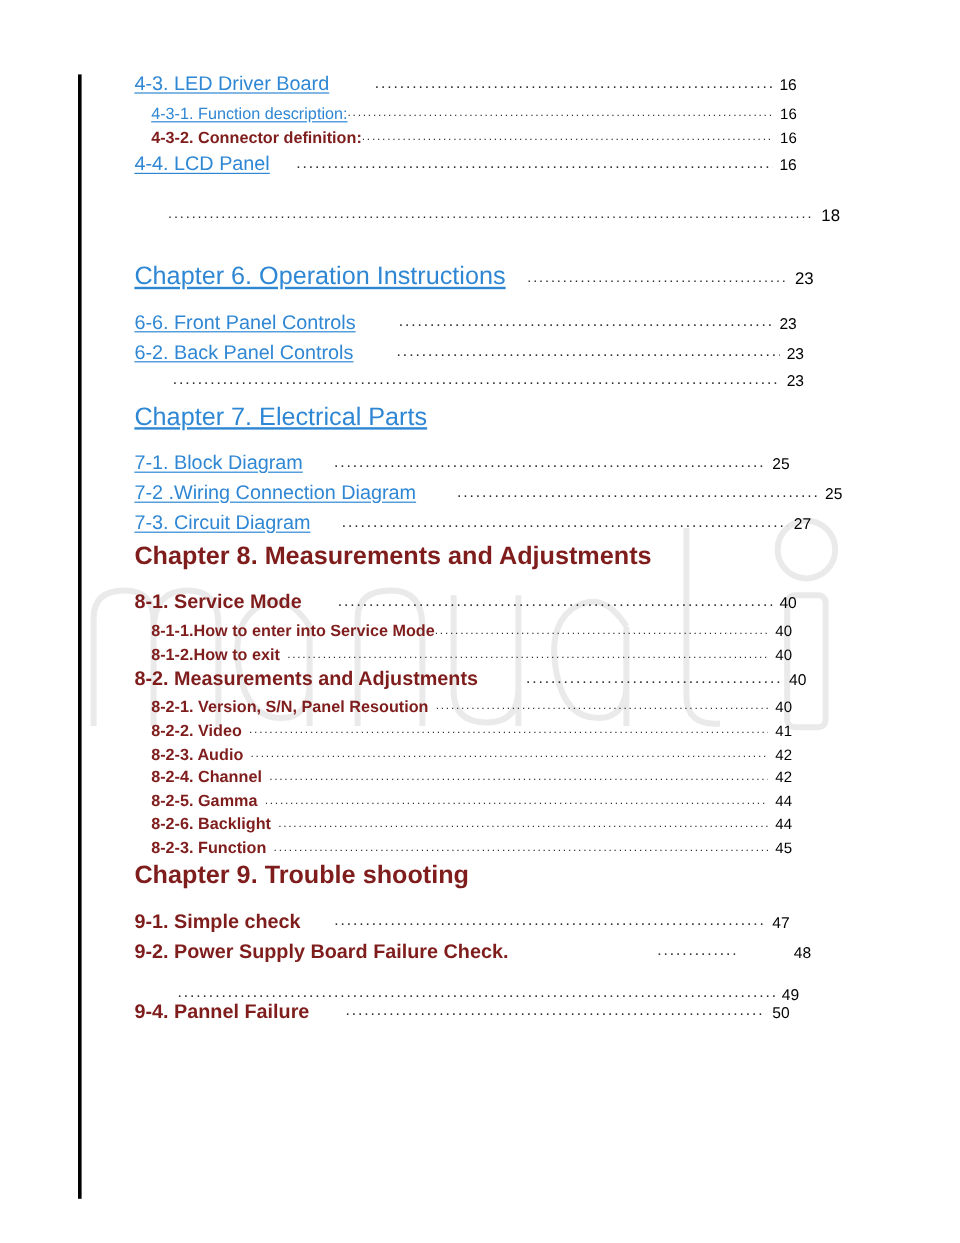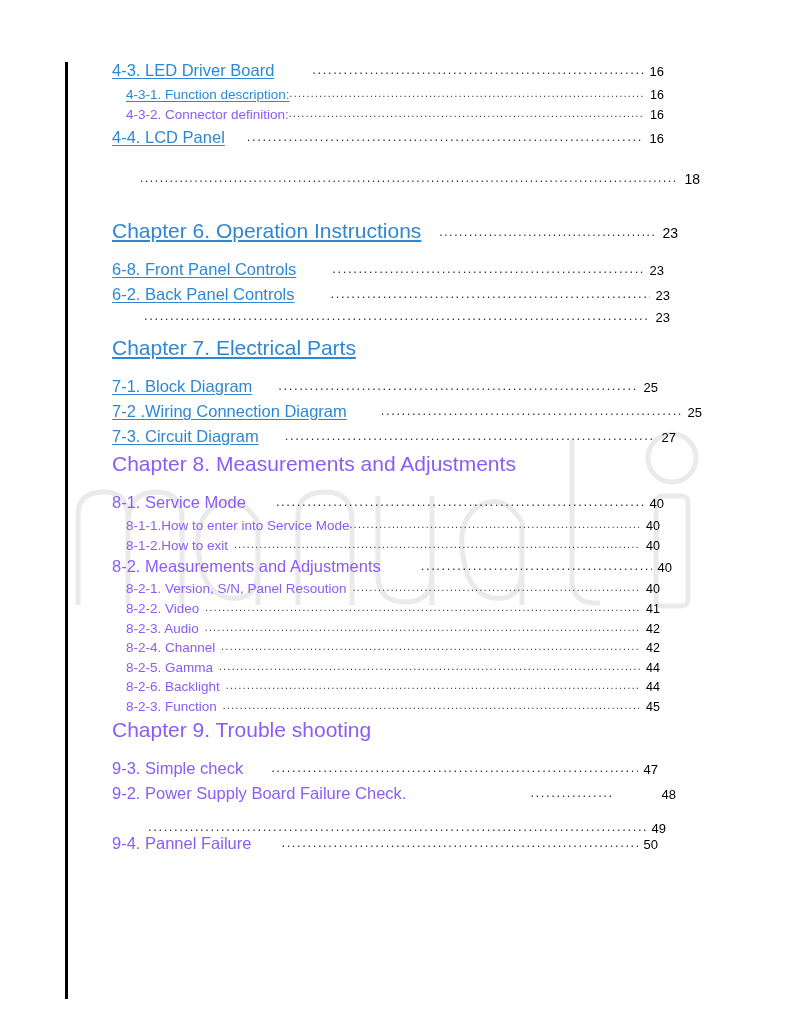--- a/index.html
+++ b/index.html
@@ -76,21 +76,21 @@
     text-align: right;
   }
 
   
   .lnk {
     color: #2f87d4;
     text-decoration: underline;
     text-decoration-color: #2f87d4;
     text-underline-offset: 2px;
   }
-  .plain { color: #8b5cf6; }
+  .plain { color: #7f1d1d; font-weight: bold; }
 
   
   .lvl1 { font-size: 16.5px; }
   .lvl2 { font-size: 13.5px; }
   .chapter { font-size: 21px; }
 
   .lvl1 .pg, .lvl1 .leader { font-size: 13px; }
   .lvl2 .pg { font-size: 12.5px; }
   .lvl2 .leader { font-size: 10px; letter-spacing: 1.45px; }
   .chapter .pg { font-size: 14px; }
@@ -154,21 +154,21 @@
         <span class="leader">.......................................................................................................................................................................................................</span>
         <span class="pg" style="padding-left: 6px;">18</span>
       </div>
       <div class="row chapter" style="left: 112px; top: 220px; width: 566px;">
         <span class="label lnk">Chapter 6. Operation Instructions</span>
         <span class="gapspace" style="width: 18px;"></span>
         <span class="leader">.......................................................................................................................................................................................................</span>
         <span class="pg" style="padding-left: 6px;">23</span>
       </div>
       <div class="row lvl1" style="left: 112px; top: 261px; width: 552px;">
-        <span class="label lnk">6-8. Front Panel Controls</span>
+        <span class="label lnk">6-6. Front Panel Controls</span>
         <span class="gapspace" style="width: 36px;"></span>
         <span class="leader">.......................................................................................................................................................................................................</span>
         <span class="pg" style="padding-left: 6px;">23</span>
       </div>
       <div class="row lvl1" style="left: 112px; top: 286px; width: 558px;">
         <span class="label lnk">6-2. Back Panel Controls</span>
         <span class="gapspace" style="width: 36px;"></span>
         <span class="leader">.......................................................................................................................................................................................................</span>
         <span class="pg" style="padding-left: 6px;">23</span>
       </div>
@@ -263,21 +263,21 @@
       <div class="row lvl2" style="left: 126px; top: 700px; width: 534px;">
         <span class="label plain">8-2-3. Function</span>
         <span class="gapspace" style="width: 6px;"></span>
         <span class="leader">.......................................................................................................................................................................................................</span>
         <span class="pg" style="padding-left: 6px;">45</span>
       </div>
       <div class="row chapter" style="left: 112px; top: 719px; width: 290px;">
         <span class="label plain">Chapter 9. Trouble shooting</span>
       </div>
       <div class="row lvl1" style="left: 112px; top: 760px; width: 546px;">
-        <span class="label plain">9-3. Simple check</span>
+        <span class="label plain">9-1. Simple check</span>
         <span class="gapspace" style="width: 28px;"></span>
         <span class="leader">.......................................................................................................................................................................................................</span>
         <span class="pg" style="padding-left: 6px;">47</span>
       </div>
       <div class="row lvl1" style="left: 112px; top: 785px; width: 564px; gap: 43px;">
         <span class="label plain">9-2. Power Supply Board Failure Check.</span>
         <span class="gapspace" style="width: 38px;"></span>
         <span class="leader">.......................................................................................................................................................................................................</span>
         <span class="pg" style="padding-left: 6px;">48</span>
       </div>

